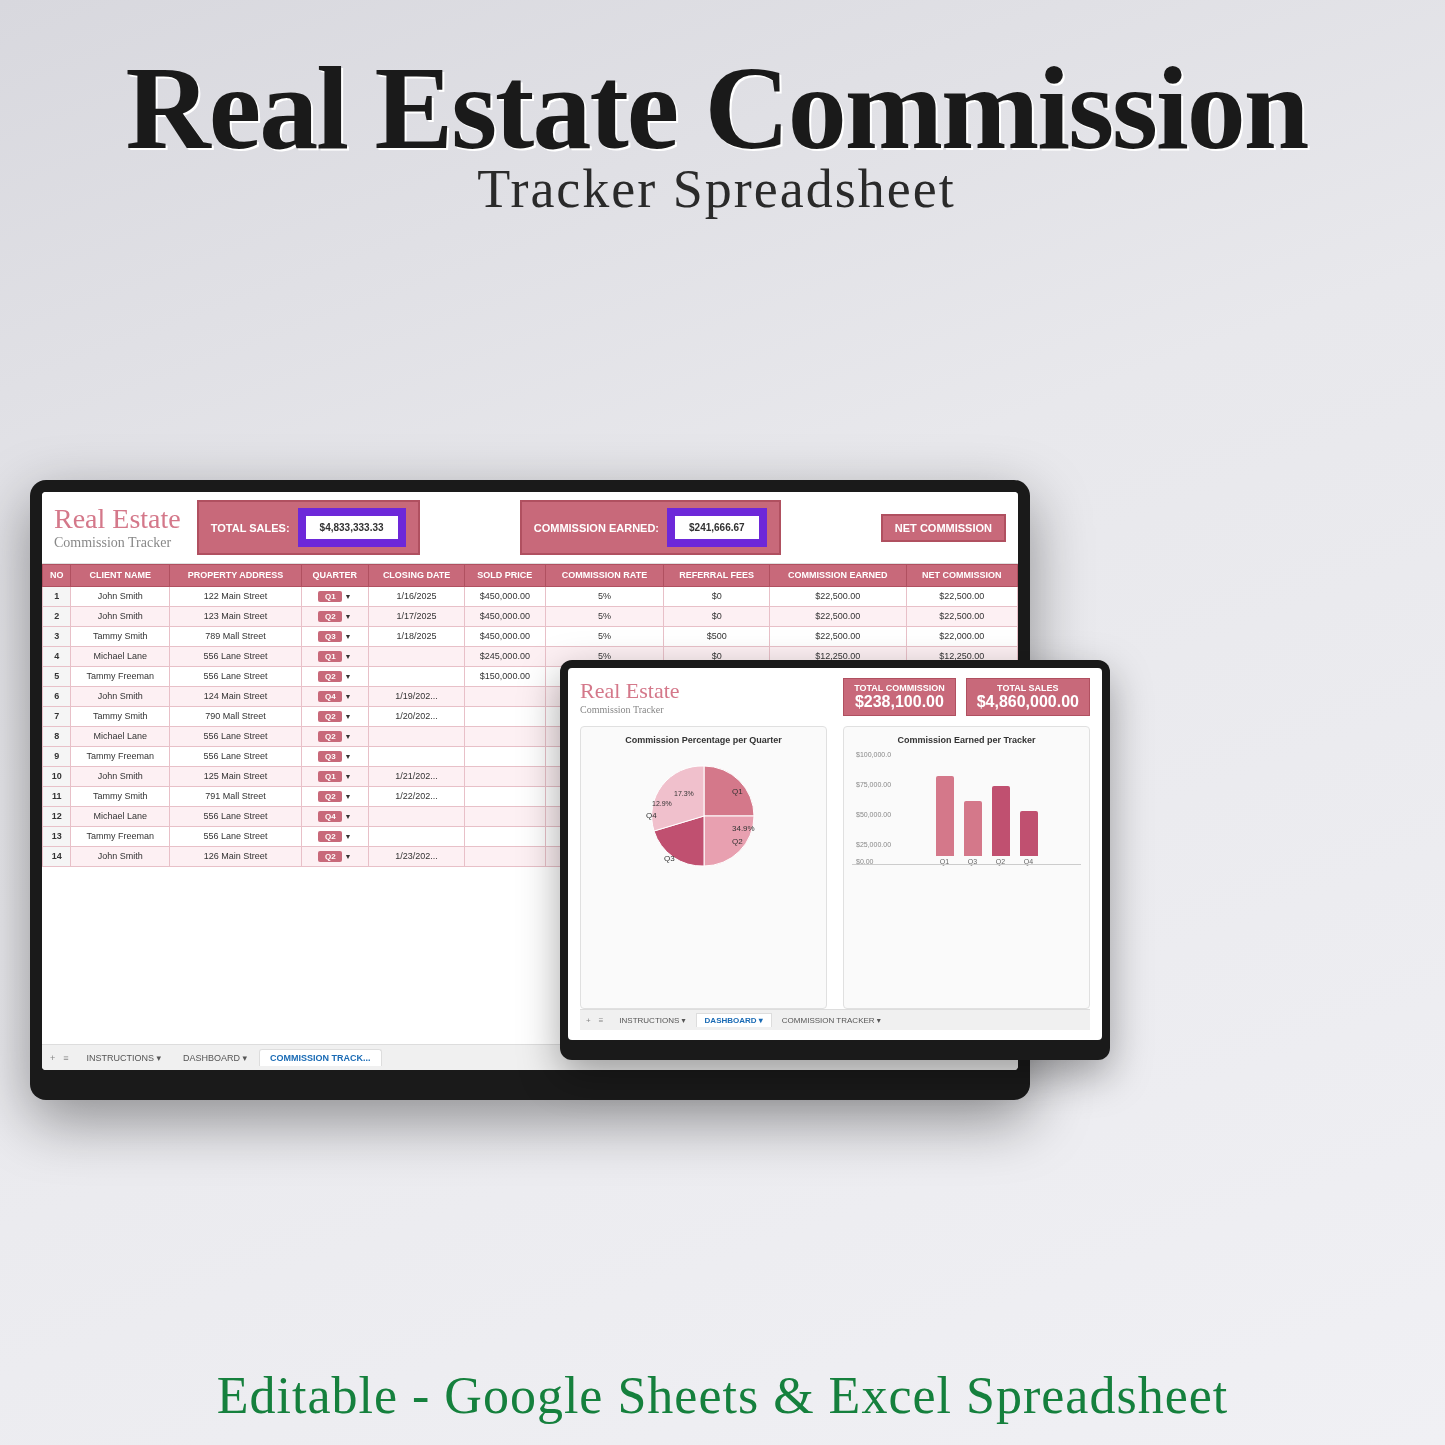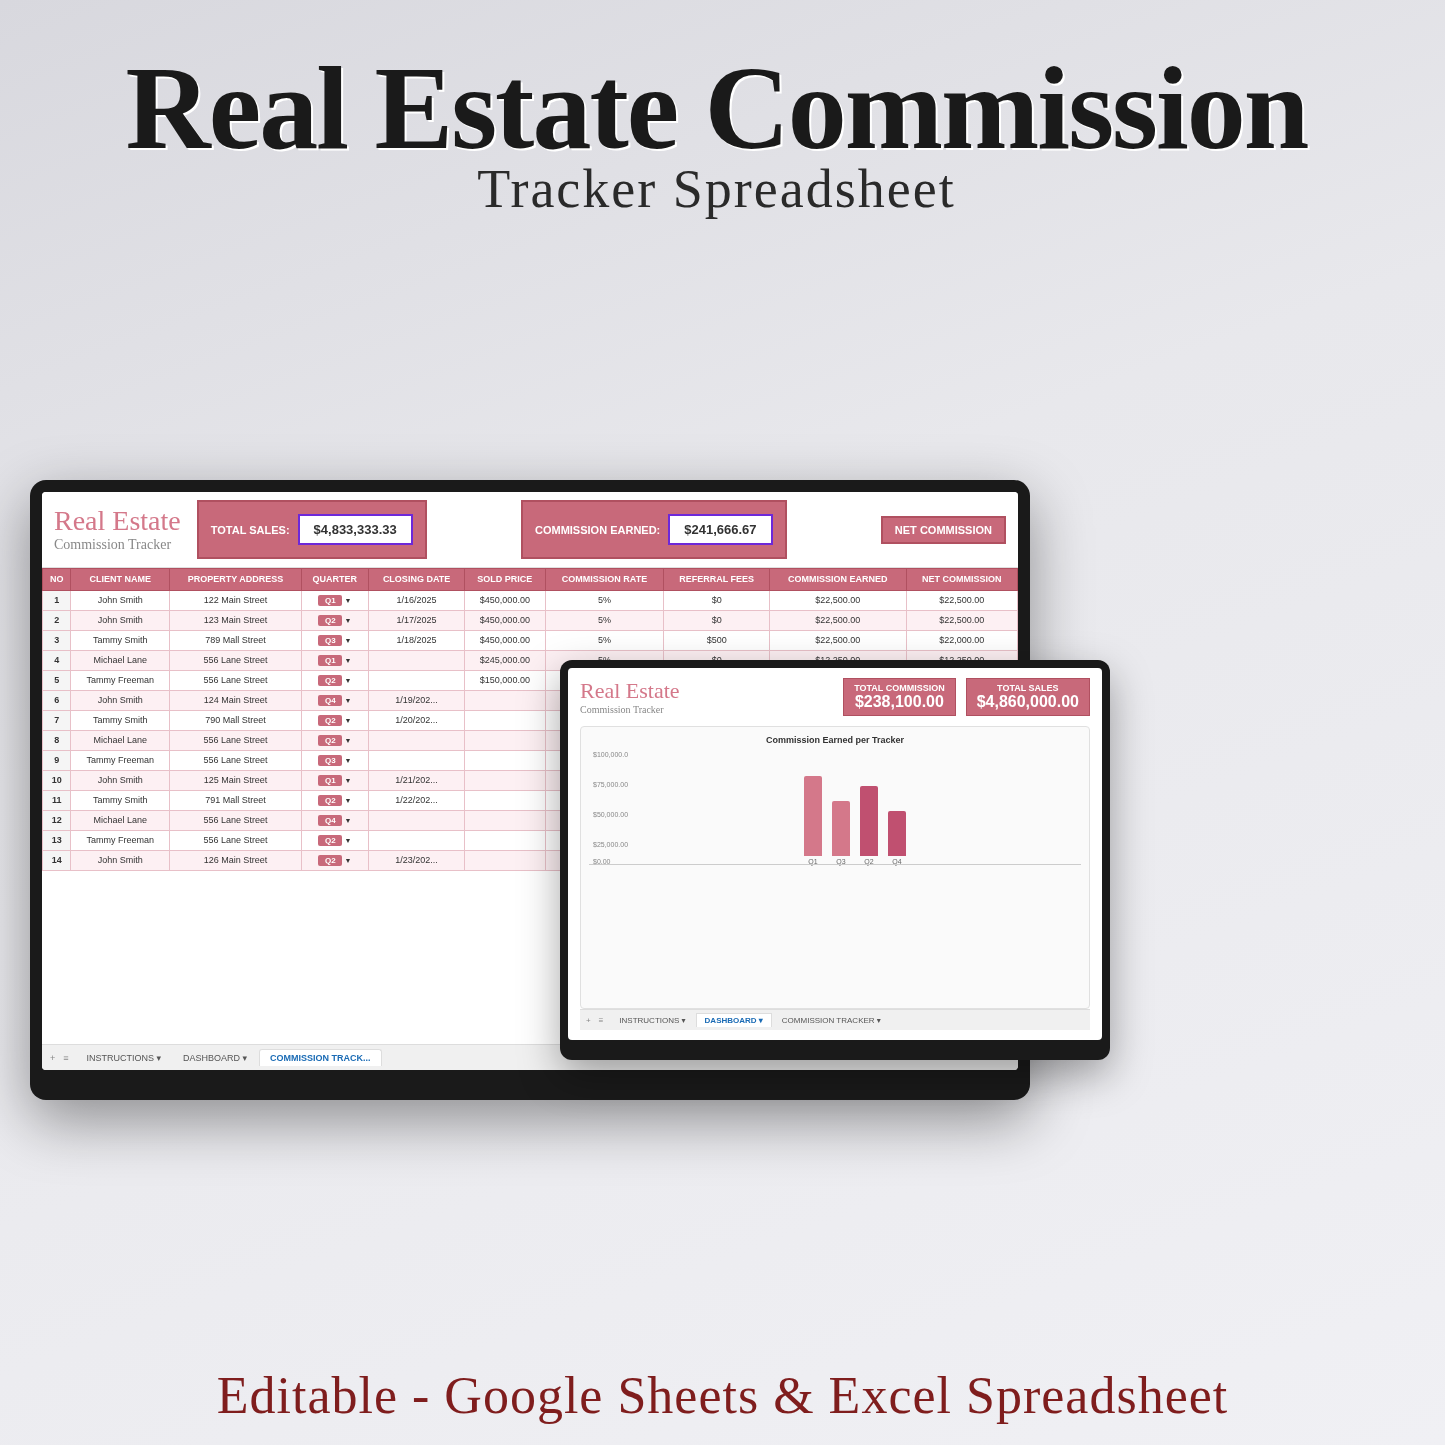--- a/index.html
+++ b/index.html
@@ -95,35 +95,35 @@
       font-family: 'Brush Script MT', cursive;
       color: #d4788a;
       line-height: 1.1;
     }
     .ss-logo-script { font-size: 28px; }
     .ss-logo-sub { font-size: 14px; font-family: Georgia, serif; color: #888; }
 
     .ss-stat-box {
       background: #c8697a;
       color: white;
-      padding: 12px 12px;
+      padding: 6px 12px;
       display: flex;
       align-items: center;
       gap: 8px;
       font-size: 11px;
       font-family: Arial, sans-serif;
       font-weight: 600;
       border: 2px solid #b05060;
     }
     .ss-stat-white {
       background: #fff;
       color: #333;
-      border: 2px solid #6d28d9;
+      border: 8px solid #6d28d9;
       padding: 6px 14px;
-      font-size: 13px;
+      font-size: 10px;
       font-family: Arial, sans-serif;
       font-weight: 600;
     }
     .ss-stat-net {
       background: #c8697a;
       color: #fff;
       padding: 6px 12px;
       font-size: 11px;
       font-weight: 700;
       font-family: Arial, sans-serif;
@@ -359,21 +359,21 @@
     }
 
     
     .bottom-text {
       position: absolute;
       bottom: 20px;
       left: 0; right: 0;
       text-align: center;
       font-family: 'Georgia', serif;
       font-size: 52px;
-      color: #7f1d1d;
+      color: #15803d;
       font-weight: 400;
       letter-spacing: 1px;
     }
 
     
     .arrow-down {
       display: inline-block;
       font-size: 7px;
       margin-left: 2px;
     }
@@ -637,20 +637,43 @@
             </div>
             <div class="dash-stat-box">
               <span>TOTAL SALES</span>
               <span class="dash-stat-val">$4,860,000.00</span>
             </div>
           </div>
         </div>
 
         <div class="dash-charts">
 
+          <div class="chart-box">
+            <div class="chart-title">Commission Percentage per Quarter</div>
+            <div class="pie-container">
+              <svg width="160" height="120" viewBox="0 0 160 120">
+
+                <path d="M80,60 L80,10 A50,50 0 0,1 130,60 Z" fill="#d4788a" stroke="white" stroke-width="1"></path>
+
+                <path d="M80,60 L130,60 A50,50 0 0,1 80,110 Z" fill="#e8a0b0" stroke="white" stroke-width="1"></path>
+
+                <path d="M80,60 L80,110 A50,50 0 0,1 30,75 Z" fill="#c05070" stroke="white" stroke-width="1"></path>
+
+                <path d="M80,60 L30,75 A50,50 0 0,1 80,10 Z" fill="#f0c0cc" stroke="white" stroke-width="1"></path>
+
+                <text x="108" y="38" font-size="8" font-family="Arial" fill="#333">Q1</text>
+                <text x="108" y="75" font-size="8" font-family="Arial" fill="#333">34.9%</text>
+                <text x="108" y="88" font-size="8" font-family="Arial" fill="#333">Q2</text>
+                <text x="40" y="105" font-size="8" font-family="Arial" fill="#333">Q3</text>
+                <text x="22" y="62" font-size="8" font-family="Arial" fill="#333">Q4</text>
+                <text x="50" y="40" font-size="7" font-family="Arial" fill="#333">17.3%</text>
+                <text x="28" y="50" font-size="7" font-family="Arial" fill="#333">12.9%</text>
+              </svg>
+            </div>
+          </div>
 
           <div class="chart-box">
             <div class="chart-title">Commission Earned per Tracker</div>
             <div class="bar-container">
               <div class="bar-axis"></div>
               <div style="position:absolute; left:4px; top:0; font-size:7px; color:#888; font-family:Arial">$100,000.0</div>
               <div style="position:absolute; left:4px; top:30px; font-size:7px; color:#888; font-family:Arial">$75,000.00</div>
               <div style="position:absolute; left:4px; top:60px; font-size:7px; color:#888; font-family:Arial">$50,000.00</div>
               <div style="position:absolute; left:4px; top:90px; font-size:7px; color:#888; font-family:Arial">$25,000.00</div>
               <div style="position:absolute; left:4px; bottom:16px; font-size:7px; color:#888; font-family:Arial">$0.00</div>

